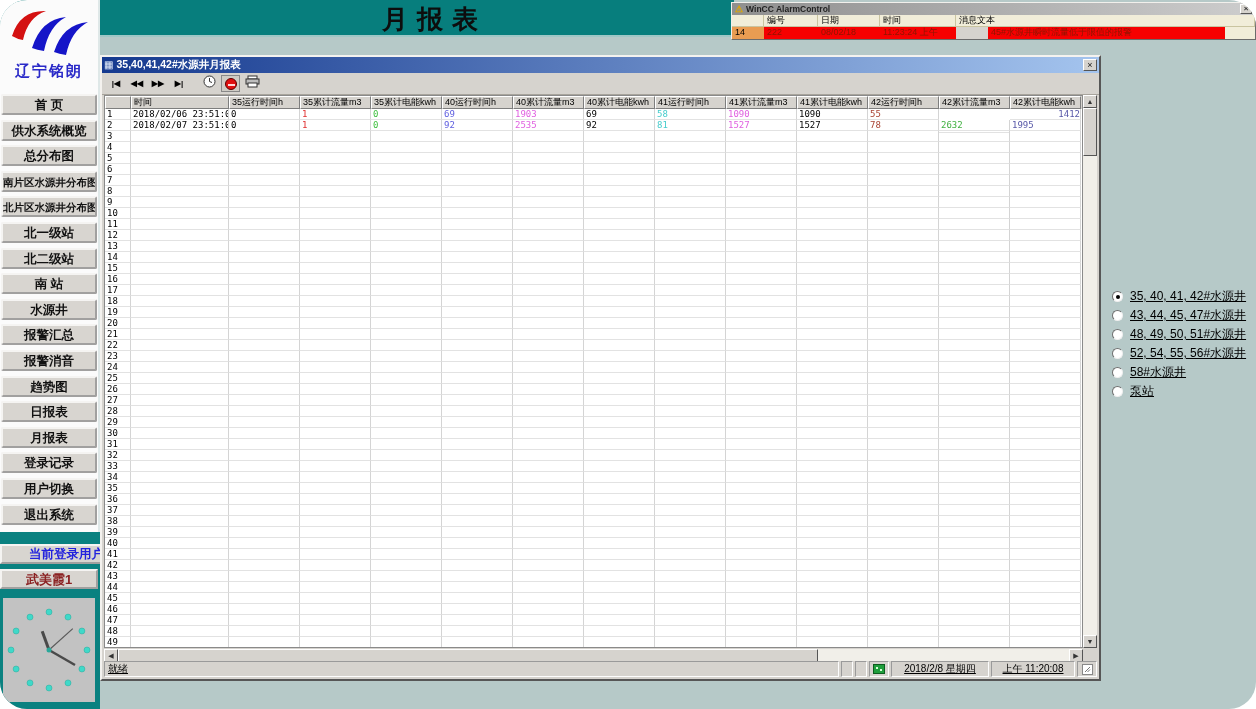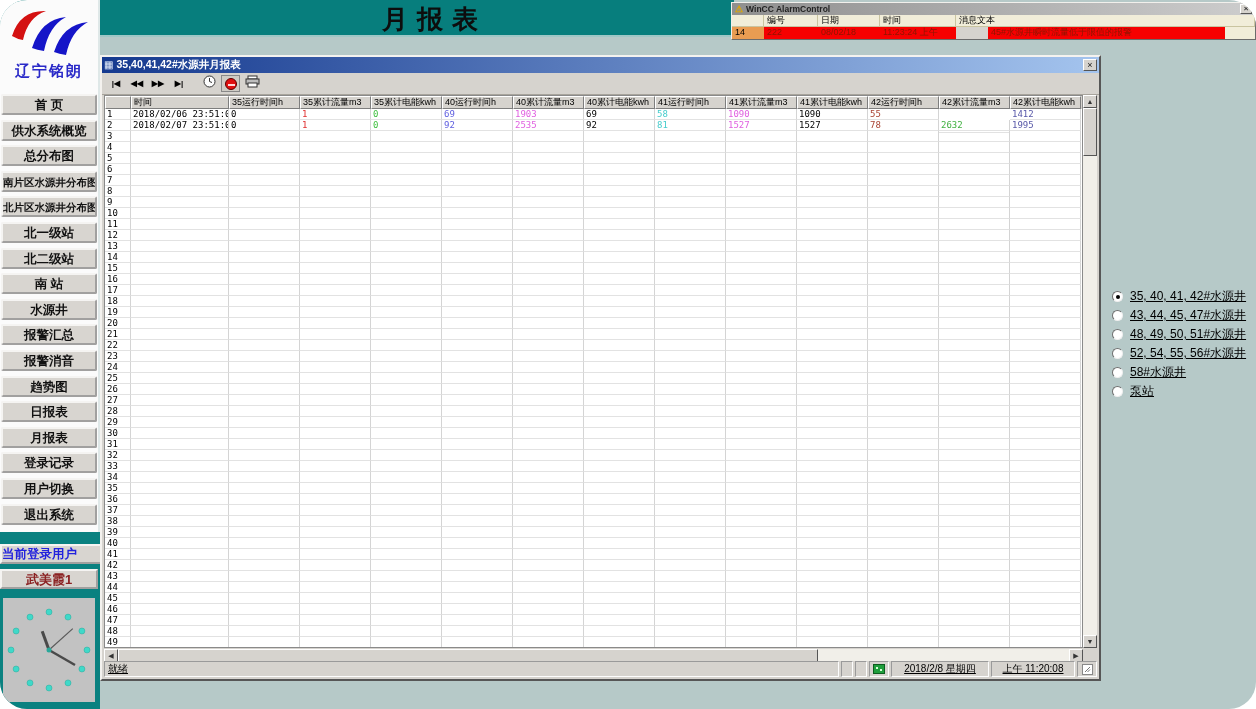--- a/index.html
+++ b/index.html
@@ -38,21 +38,21 @@
   .sidebar-top { position:absolute; left:0; top:0; width:100px; height:532px; background:#fbfbfb;
     border-right:2px solid #dfe8e8; }
   .logo-box { position:absolute; left:0; top:2px; width:98px; height:60px; background:#fbfbfb; text-align:center; }
   .logo-text { position:absolute; left:0; top:62px; width:98px; text-align:center; color:#2a2ac8;
     font-weight:bold; font-size:15px; letter-spacing:2px; }
   .sidebar-nav { position:absolute; left:1px; top:94px; width:96px; }
   .nav-btn { height:21px; margin-bottom:4.6px; background:#d8d5d0; border:2px outset #f5f4f2; border-radius:2px;
     font-size:12.5px; font-weight:bold; color:#111; text-align:center; line-height:18px; white-space:nowrap;
     overflow:hidden; cursor:default; }
   .user-label-bar { position:absolute; left:0; top:544px; width:106px; height:20px; background:#d8d5d0;
-    border:2px outset #f5f4f2; color:#2222dd; font-weight:bold; font-size:12.5px; text-align:left; line-height:17px; }
+    border:2px outset #f5f4f2; color:#2222dd; font-weight:bold; font-size:12.5px; text-align:right; line-height:17px; }
   .user-name-bar { position:absolute; left:0; top:569px; width:98px; height:20px; background:#d8d5d0;
     border:2px outset #f5f4f2; color:#8b2222; font-weight:bold; font-size:13px; text-align:center; line-height:17px; }
   .clock-box { position:absolute; left:3px; top:598px; width:92px; height:104px; background:#c2c2c2; }
 
   
   .report-window { position:absolute; left:100px; top:55px; width:1001px; height:626px;
     background:#d6d3ce; border:2px solid; border-color:#f4f2ef #565656 #565656 #f4f2ef; }
   .win-titlebar { height:16px; background:linear-gradient(to right,#15398f,#a4c4ee);
     display:flex; align-items:center; gap:3px; padding:0 2px; }
   .win-icon { color:#e8f0fc; font-size:10px; line-height:10px; }
@@ -252,21 +252,21 @@
             <div class="cell cval" style="color: rgb(224, 48, 48);">1</div>
             <div class="cell cval" style="color: rgb(64, 192, 64);">0</div>
             <div class="cell cval" style="color: rgb(96, 96, 224);">69</div>
             <div class="cell cval" style="color: rgb(224, 96, 224);">1903</div>
             <div class="cell cval" style="color: rgb(0, 0, 0);">69</div>
             <div class="cell cval" style="color: rgb(69, 204, 204);">58</div>
             <div class="cell cval" style="color: rgb(224, 96, 224);">1090</div>
             <div class="cell cval" style="color: rgb(0, 0, 0);">1090</div>
             <div class="cell cval" style="color: rgb(170, 68, 51);">55</div>
             <div class="cell cval" style="color: rgb(64, 176, 64); margin-top: 23px;">1873</div>
-            <div class="cell cval" style="color: rgb(88, 88, 168);">1412</div>
+            <div class="cell cval" style="color: rgb(88, 88, 168); text-align: right;">1412</div>
           </div>
           <div class="grid-row">
             <div class="cell cnum">2</div>
             <div class="cell ctime">2018/02/07 23:51:00</div>
             <div class="cell cval" style="color: rgb(0, 0, 0);">0</div>
             <div class="cell cval" style="color: rgb(224, 48, 48);">1</div>
             <div class="cell cval" style="color: rgb(64, 192, 64);">0</div>
             <div class="cell cval" style="color: rgb(96, 96, 224);">92</div>
             <div class="cell cval" style="color: rgb(224, 96, 224);">2535</div>
             <div class="cell cval" style="color: rgb(0, 0, 0);">92</div>

